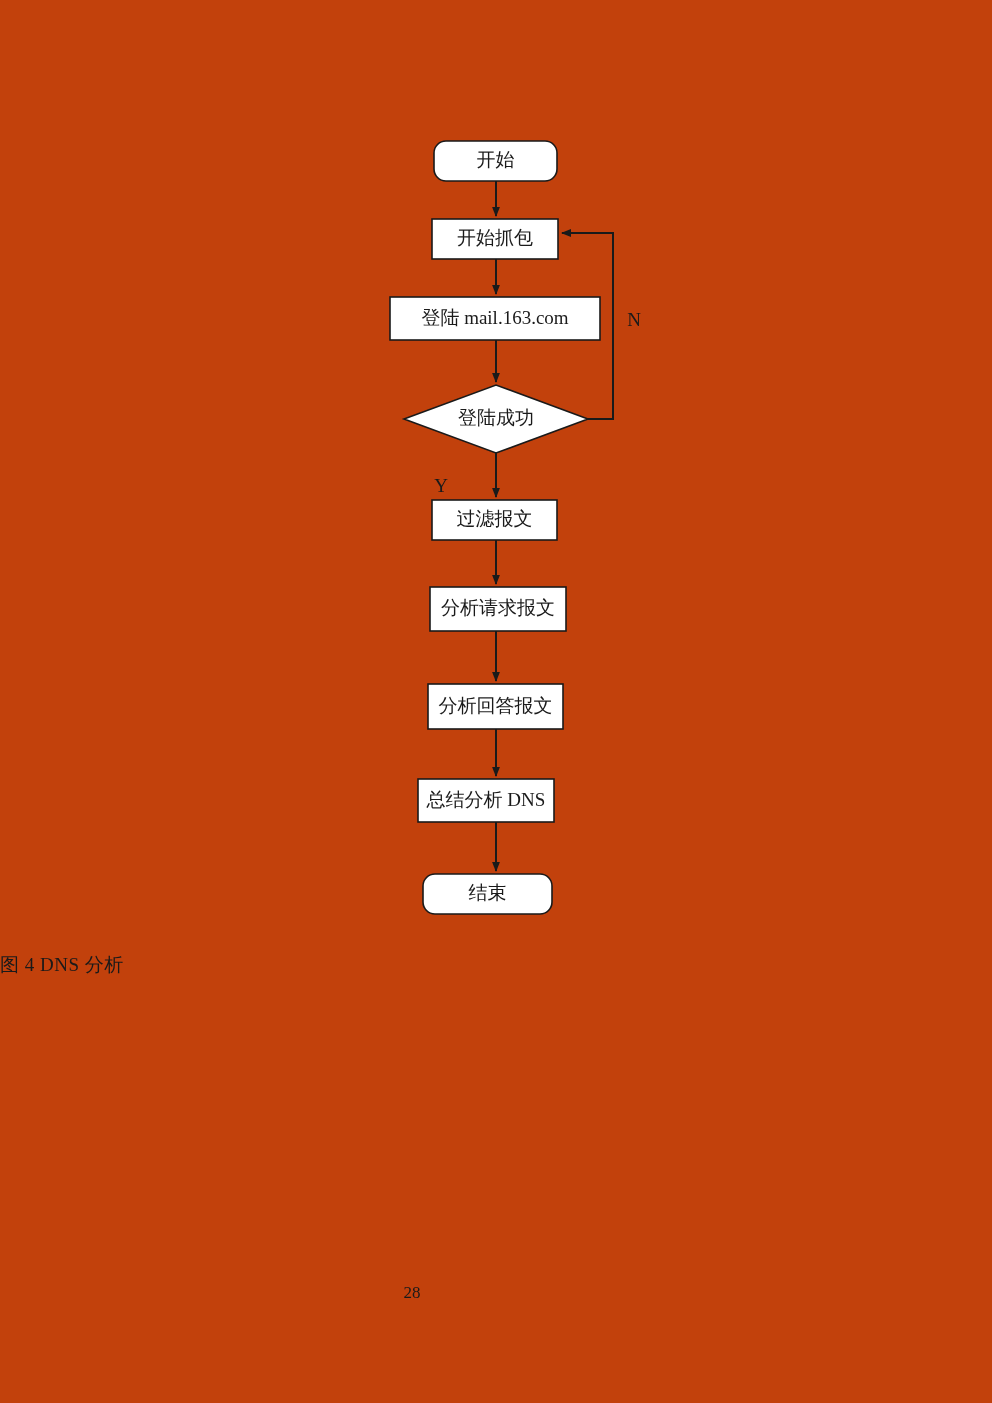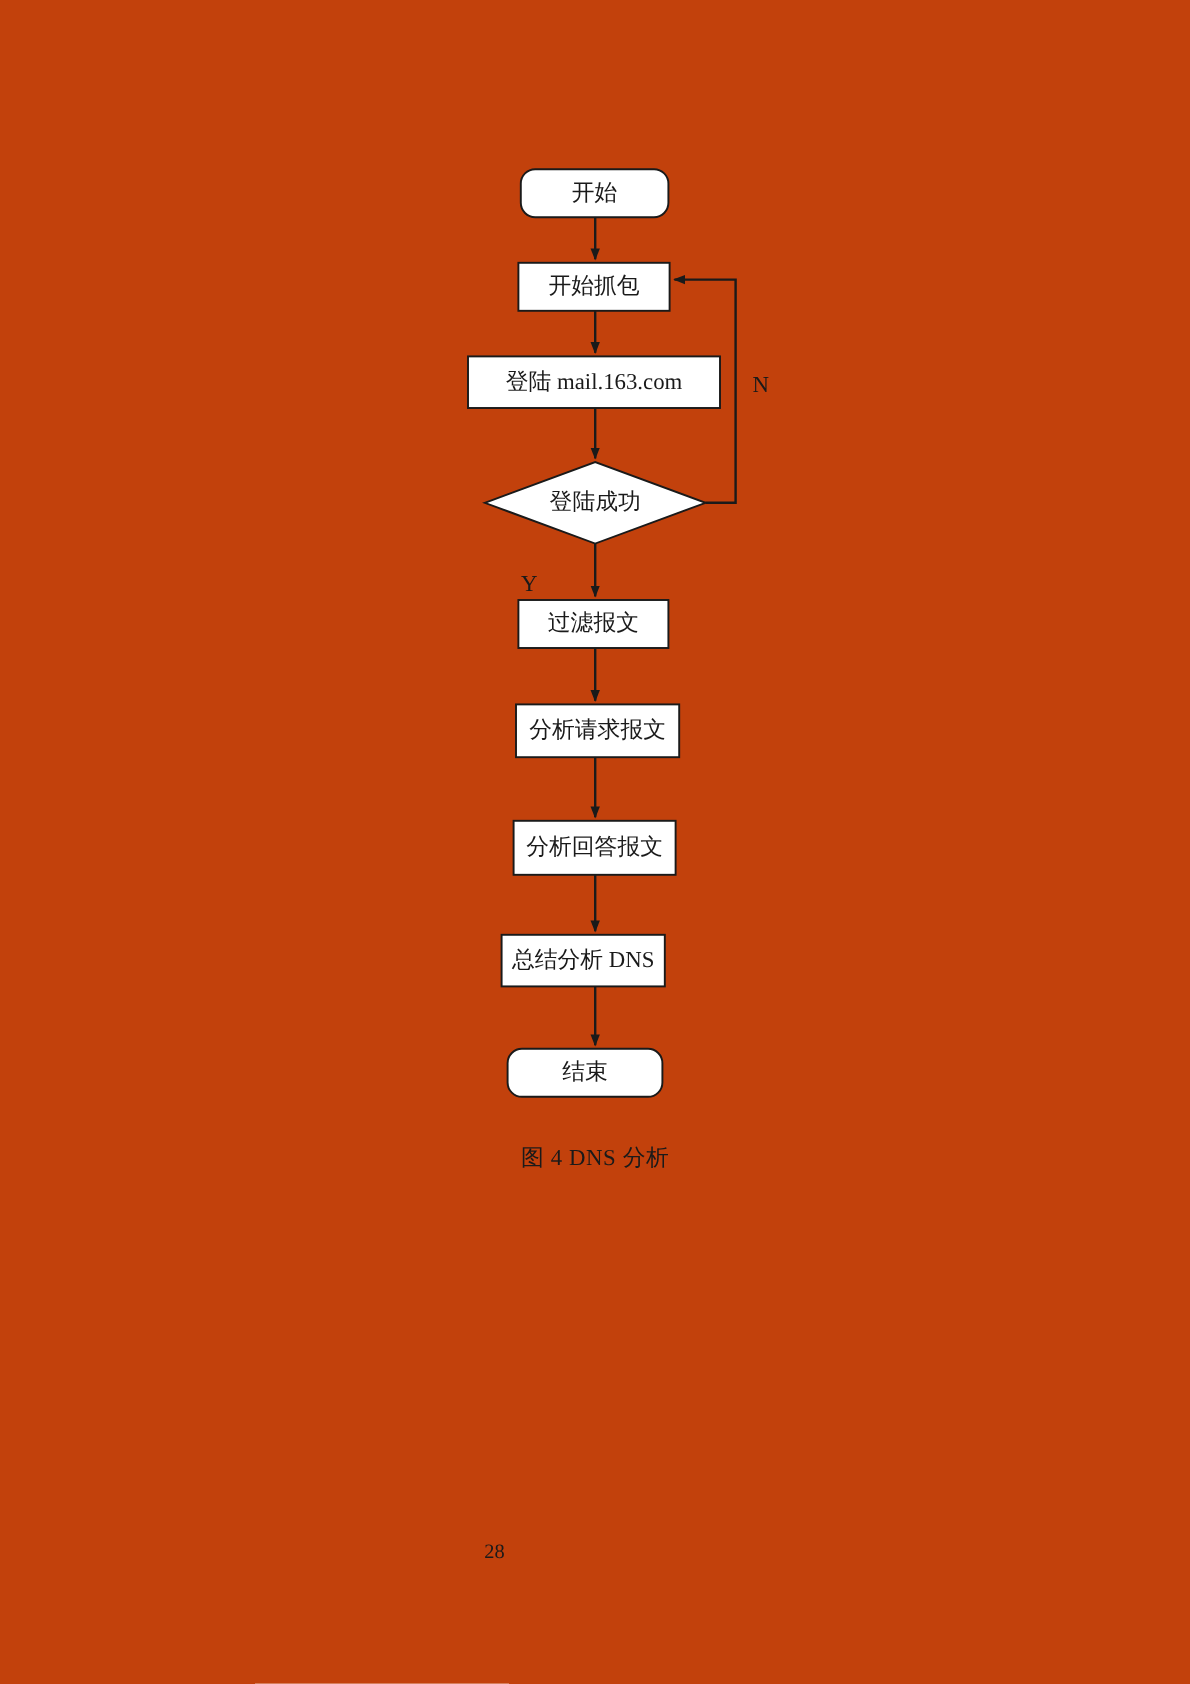--- a/index.html
+++ b/index.html
@@ -52,21 +52,20 @@
     fill: none;
   }
   .arrowhead {
     fill: #1a1a1a;
   }
   #figure-caption {
     position: absolute;
     left: 0;
     top: 952px;
     width: 992px;
-    text-align: center;
     font-size: 19px;
     letter-spacing: 0.5px;
     color: #1a1a1a;
   }
   #page-number {
     position: absolute;
     left: 0;
     top: 1283px;
     width: 824px;
     text-align: center;

